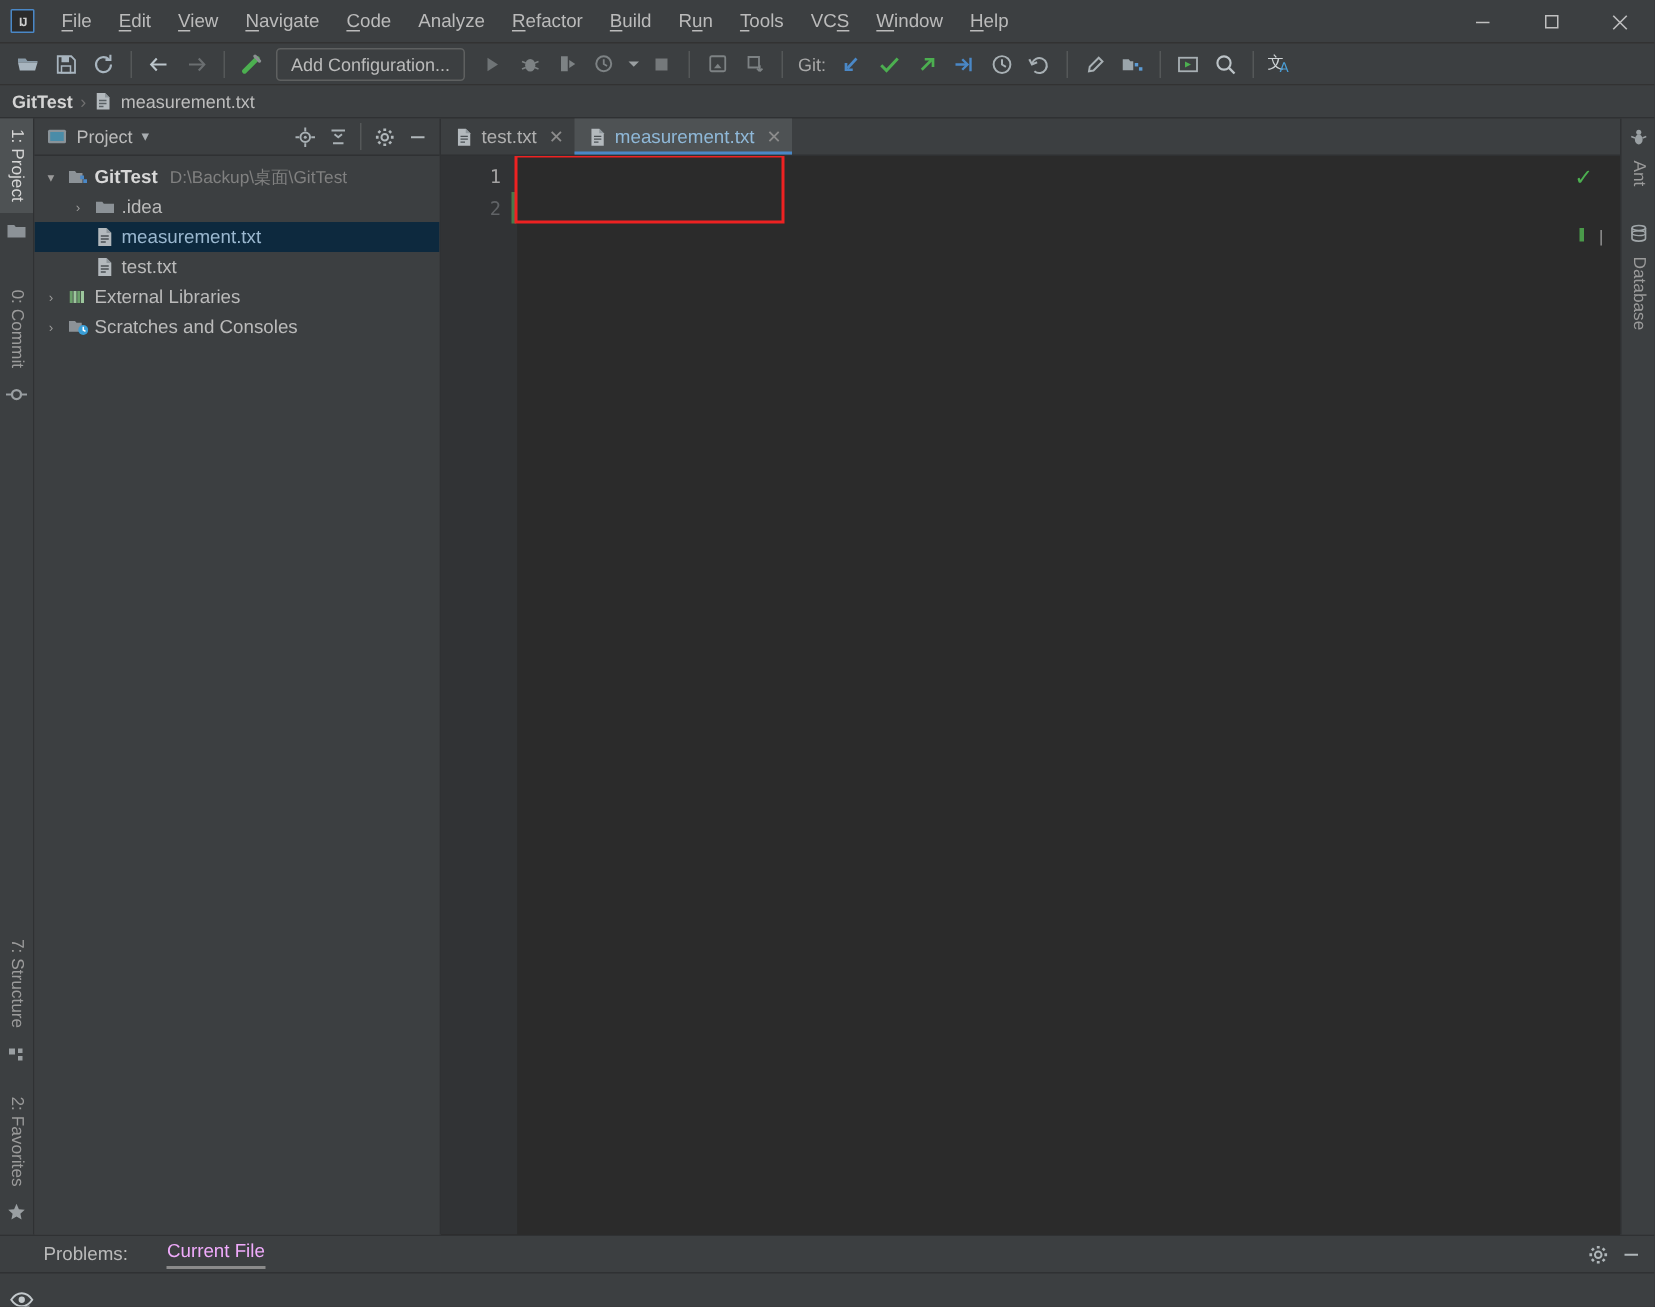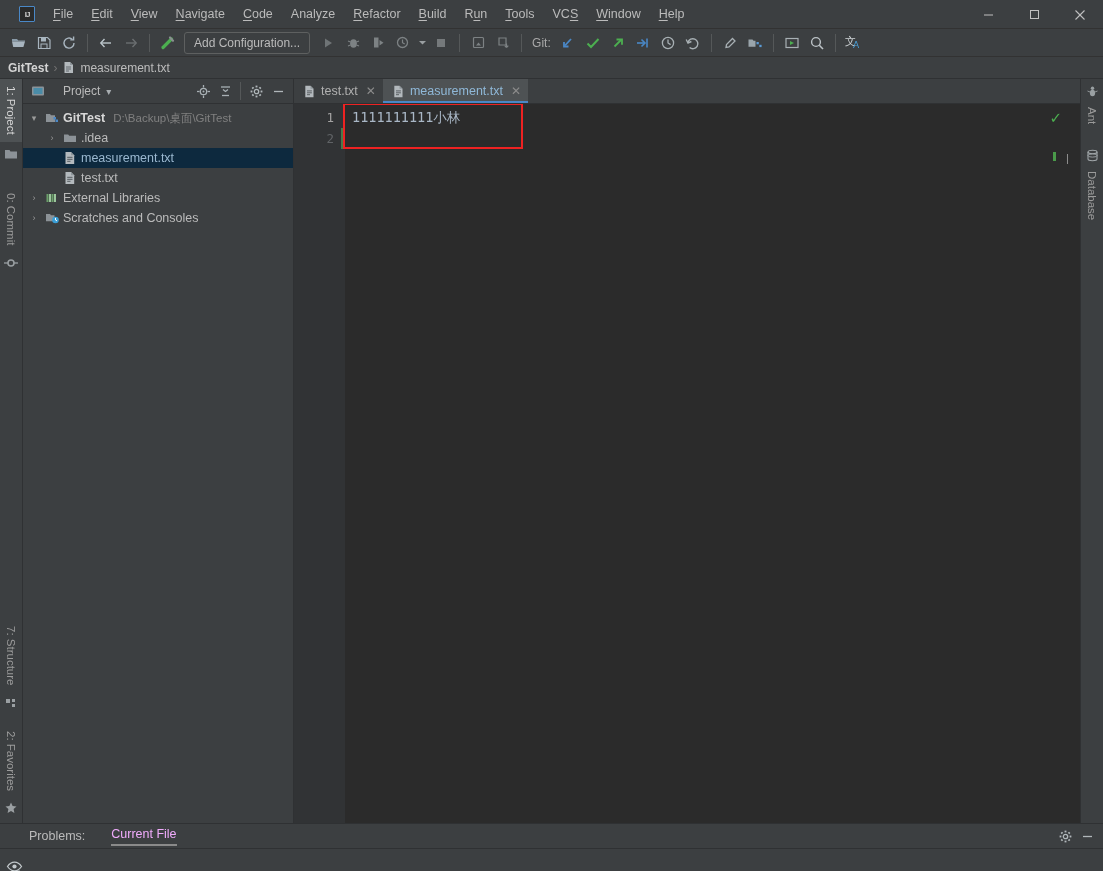--- a/index.html
+++ b/index.html
@@ -10,21 +10,21 @@
     font-size: 12px;
     color: #bbbbbb;
     overflow: hidden;
     -webkit-font-smoothing: antialiased;
   }
   #app { position: relative; width: 1103px; height: 871px; background: #3c3f41; }
 
   
   .titlebar {
     height: 29px; background: #3c3f41; display: flex; align-items: center;
-    border-bottom: 1px solid #323232; position: relative; padding-left: 12px;
+    border-bottom: 1px solid #323232; position: relative;
   }
   .ij-logo {
     width: 16px; height: 16px; margin-left: 7px; margin-right: 9px;
     background: #2b2b2b; border: 1px solid #4a88c7; border-radius: 1px;
     display: flex; align-items: center; justify-content: center;
     font-size: 8px; font-weight: bold; color: #d0d0d0; letter-spacing: -1px;
     font-family: "Liberation Sans", sans-serif;
   }
   .menubar { display: flex; align-items: center; height: 29px; }
   .menu-item {
@@ -88,21 +88,21 @@
 
   
   .project-panel {
     width: 271px; background: #3c3f41; display: flex; flex-direction: column;
     border-right: 1px solid #2f3133; flex: none;
   }
   .panel-header {
     height: 25px; display: flex; align-items: center; padding: 0 5px 0 8px;
     gap: 6px; border-bottom: 1px solid #2f3133;
   }
-  .panel-title { color: #bbbbbb; font-size: 12px; margin-left: 12px; }
+  .panel-title { color: #bbbbbb; font-size: 12px; }
   .panel-header-tools { margin-left: auto; display: flex; align-items: center; gap: 2px; }
   .ph-btn { width: 20px; height: 20px; display: flex; align-items: center; justify-content: center; border-radius: 3px; }
   .tree { padding-top: 4px; flex: 1; overflow: hidden; background: #3c3f41; }
   .tree-row {
     height: 20px; display: flex; align-items: center; gap: 4px; padding-left: 4px;
     font-size: 12.5px; color: #bbbbbb; cursor: default; white-space: nowrap;
   }
   .tree-row.selected { background: #0d293e; }
   .tree-row.selected .node-label { color: #9bb8d0; }
   .arrow { width: 14px; display: flex; align-items: center; justify-content: center; color: #9a9a9a; font-size: 9px; }
@@ -621,21 +621,20 @@
       </div>
 
       <div class="editor-main">
         <div class="gutter">
           <div class="gline current">1</div>
           <div class="gline">2</div>
           <div class="gutter-change"></div>
         </div>
 
         <div class="code-area">
-          <div class="cline"><span>1111111111小林</span></div>
           <div class="annot-box" style="left: -2px; top: -1px; width: 180px; height: 46px;"></div>
         </div>
 
         <div class="editor-scroll">
           <div class="scroll-mark"></div>
         </div>
         <div class="editor-right-edge">
           <div class="fold-tick">|</div>
         </div>
         <div class="inspect-check">✓</div>

